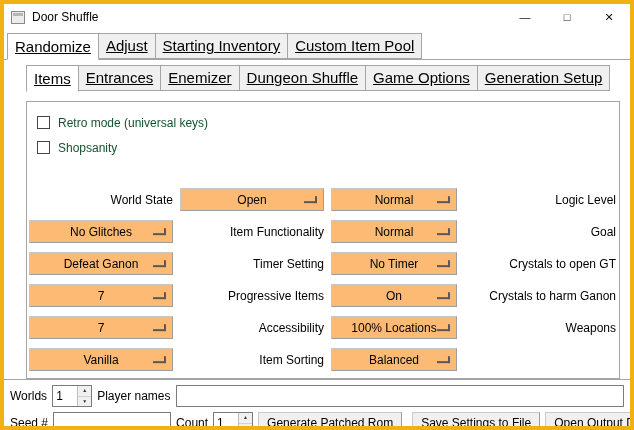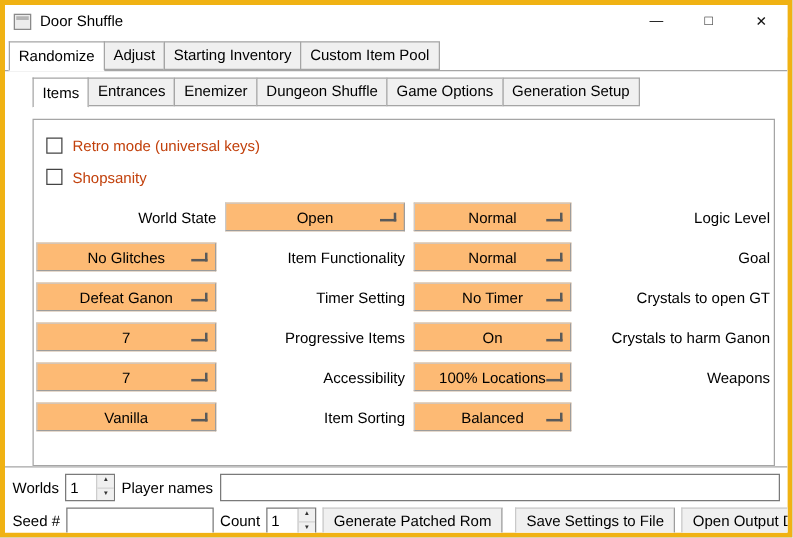--- a/index.html
+++ b/index.html
@@ -17,36 +17,36 @@
   
   .titlebar { height:26px; flex:0 0 auto; display:flex; align-items:center; padding-left:7px; background:#fff; }
   .app-icon { width:14px; height:13px; border:1px solid #8a8a8a; background:#ececec; position:relative; margin-right:7px; flex:0 0 auto; }
   .app-icon::after { content:""; position:absolute; left:1px; right:1px; top:1px; height:3px; background:#b5b5b5; }
   .title-text { font-size:12px; color:#000; }
   .win-controls { margin-left:auto; display:flex; height:100%; }
   .win-btn { width:42px; display:flex; align-items:center; justify-content:center; font-size:11px; color:#111; cursor:default; }
 
   
   .tabs-main { display:flex; align-items:flex-end; padding:3px 0 0 3px; flex:0 0 auto; position:relative; z-index:2; }
-  .tab { font-size:12px; color:#000; padding:3px 7px 4px; border:1px solid #a5a5a5; background:#f0f0f0; margin-right:-1px; position:relative; }
+  .tab { font-size:15px; color:#000; padding:3px 7px 4px; border:1px solid #a5a5a5; background:#f0f0f0; margin-right:-1px; position:relative;text-decoration:underline; }
   .tab.selected { background:#fff; border-bottom:1px solid #fff; margin-bottom:-1px; padding-top:4px; z-index:3; }
 
   .main-pane { flex:1; border:1px solid #a5a5a5; border-left:none; border-right:none; background:#fff; display:flex; flex-direction:column; position:relative; z-index:1; }
 
   
   .tabs-sub { display:flex; align-items:flex-end; padding:5px 0 10px 22px; flex:0 0 auto; position:relative; z-index:2; }
   .sub-pane { flex:0 0 auto; height:278px; margin:0 10px 0 22px; border:1px solid #a5a5a5; background:#fff; padding:8px 1px 0 1px; position:relative; z-index:1; }
 
   
   .check-row { display:flex; align-items:center; gap:8px; height:25px; margin-left:9px; }
   .checkbox { width:13px; height:13px; border:1px solid #444; background:#fff; flex:0 0 auto; }
-  .check-label { font-size:12px; color:#c2410c; }
-
-  
-  .opt-grid { display:grid; grid-template-columns:144px 144px 126px 152px; column-gap:7px; row-gap:9px; margin:8px 1px 0 1px; align-items:center; }
+  .check-label { font-size:12px; color:#14532d; }
+
+  
+  .opt-grid { display:grid; grid-template-columns:144px 144px 126px 152px; column-gap:7px; row-gap:9px; margin:28px 1px 0 1px; align-items:center; }
   .opt-label { font-size:12px; color:#000; text-align:right; white-space:nowrap; }
   .opt-btn { height:23px; background:#fdba74; border:1px solid #9d9d9d; border-top-color:#c9c9c9; border-left-color:#c9c9c9; position:relative; display:flex; align-items:center; justify-content:center; font-size:12px; color:#000; cursor:default; }
   .menu-indicator { position:absolute; right:6px; top:50%; transform:translateY(-55%); width:13px; height:7px; border-bottom:2px solid #5a5a5a; border-right:2px solid #5a5a5a; }
 
   
   .bottom { flex:0 0 auto; padding:5px 6px 6px 6px; display:flex; flex-direction:column; gap:5px; background:#fff; }
   .brow { display:flex; align-items:center; gap:5px; height:22px; }
   .blabel { font-size:12px; color:#000; white-space:nowrap; }
   .text-input { height:22px; border:1px solid #7a7a7a; background:#fff; font-size:12px; padding:0 3px; font-family:inherit; outline:none; }
   .input-wide { flex:1; }

